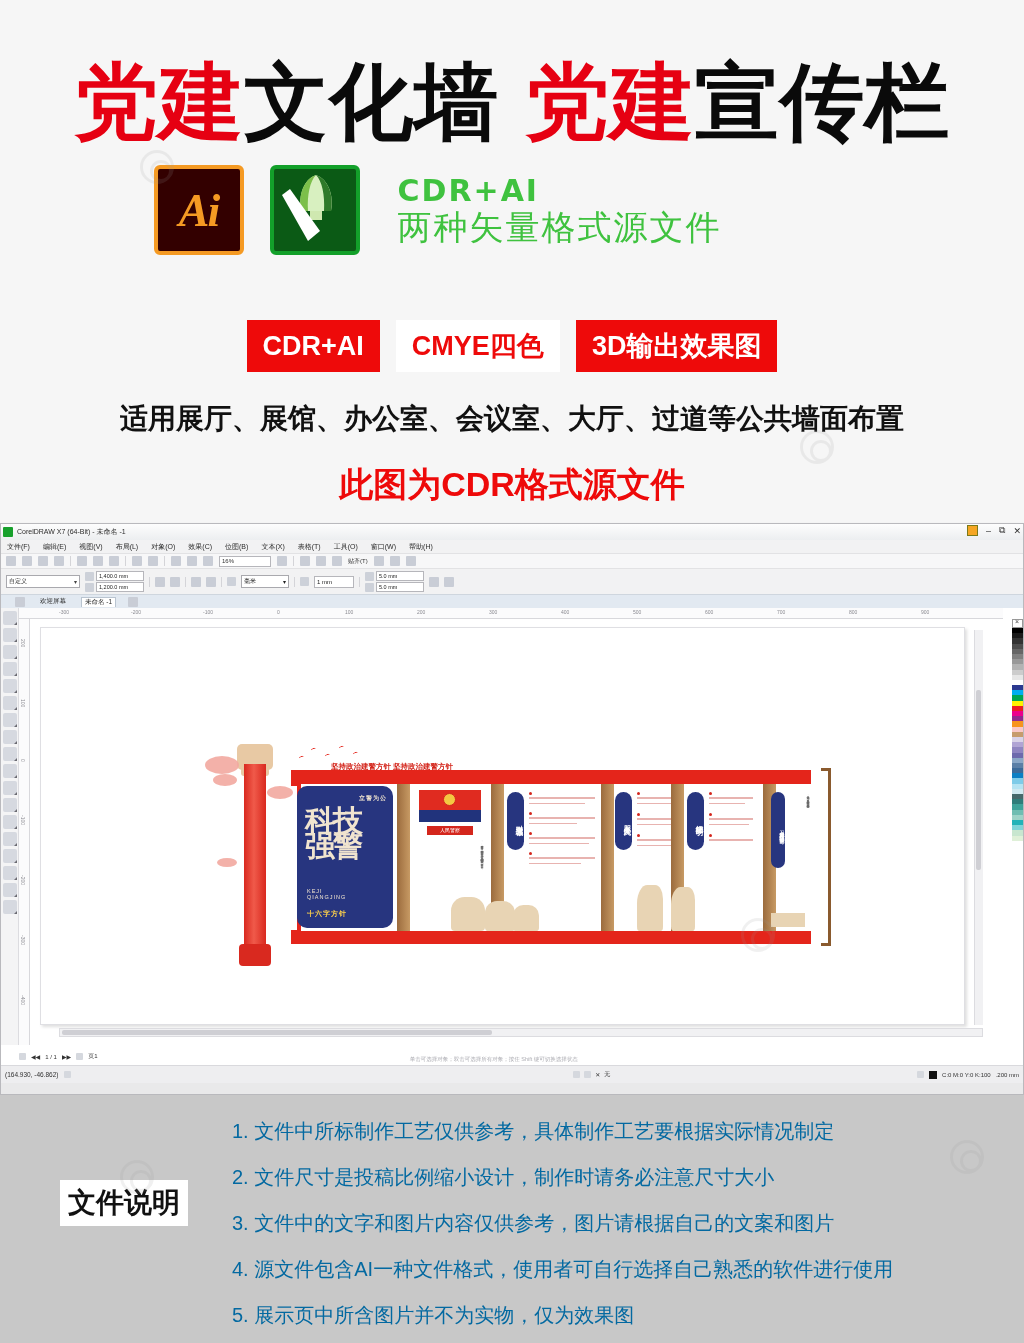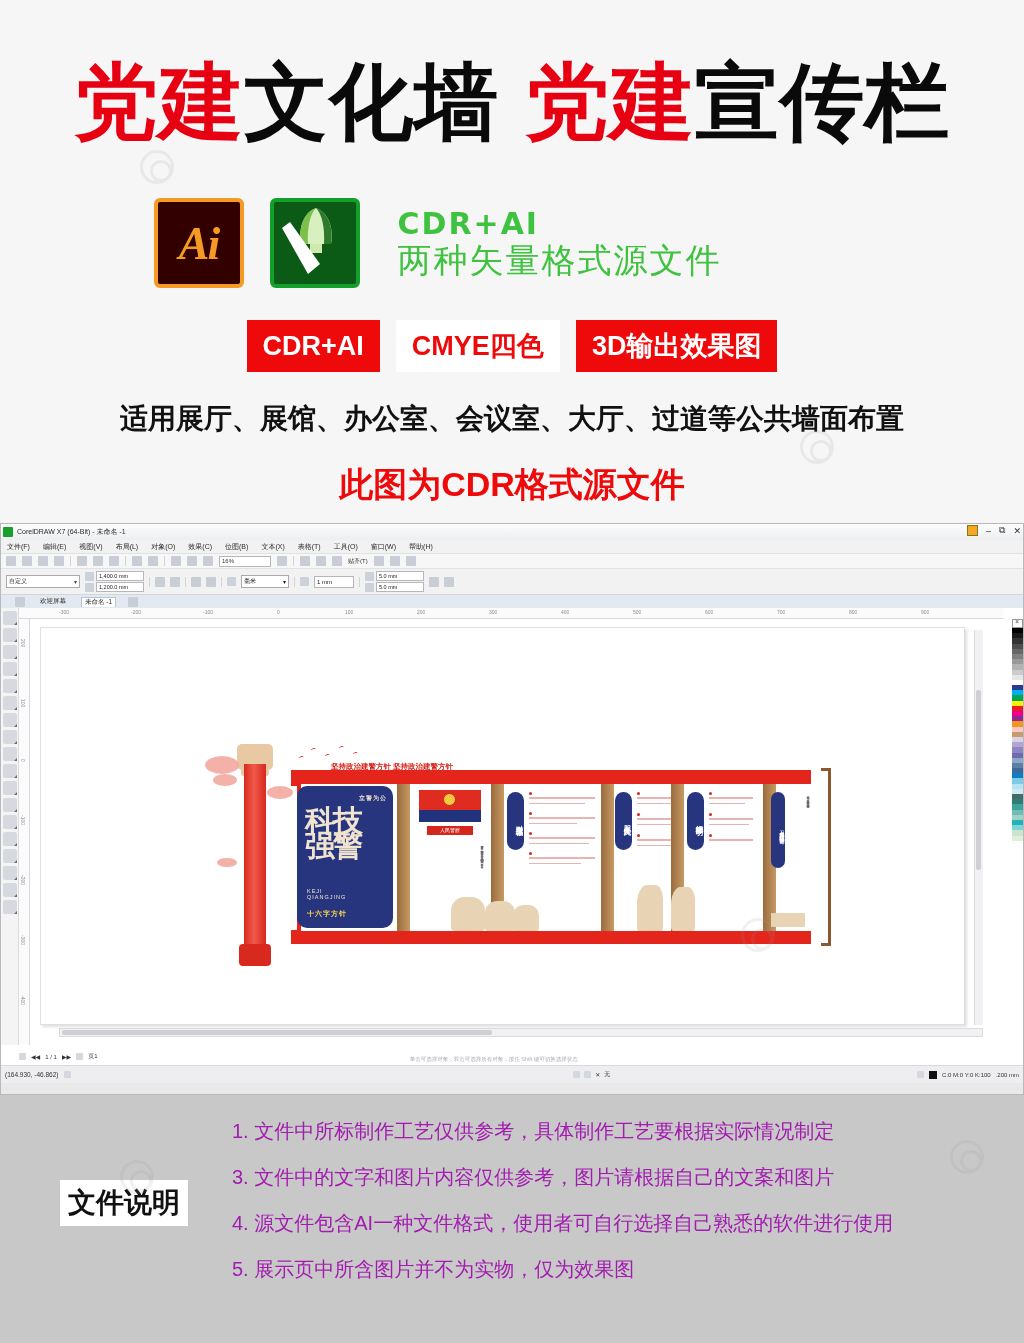--- a/index.html
+++ b/index.html
@@ -18,21 +18,21 @@
     position:absolute; left:0; top:48px; width:1024px; height:110px;
     display:flex; align-items:center; justify-content:center;
     font-size:84px; font-weight:bold; letter-spacing:1px; white-space:nowrap;
     font-family:"DejaVu Sans","Liberation Sans",sans-serif;
   }
   .t-red { color:#e60012; }
   .t-blk { color:#0a0a0a; }
   .t-gap { display:inline-block; width:26px; }
 
   
-  #logo-row { position:absolute; left:0; top:193px; width:875px; height:100px; display:flex; align-items:center; justify-content:center; }
+  #logo-row { position:absolute; left:0; top:160px; width:875px; height:100px; display:flex; align-items:center; justify-content:center; }
   #ai-icon {
     width:90px; height:90px; background:#330000; border:4px solid #f59a23;
     border-radius:6px; display:flex; align-items:center; justify-content:center;
     color:#f59a23; font-size:46px; font-weight:bold; font-style:italic;
     font-family:"Liberation Serif","DejaVu Serif",serif; letter-spacing:-2px;
   }
   #cdr-icon {
     width:90px; height:90px; background:#0b5a15; border:4px solid #13a02a;
     border-radius:6px; margin-left:26px; position:relative; overflow:hidden;
   }
@@ -151,21 +151,21 @@
   #status-mid { position:absolute; left:56%; display:flex; align-items:center; gap:4px; font-size:6px; color:#333; }
   #hint { position:absolute; left:40%; top:-10px; font-size:5.5px; color:#aeaeb4; white-space:nowrap; }
 
   
   #footer { position:absolute; left:0; top:1095px; width:1024px; height:248px; background:#c8c8c8; }
   #notes-label {
     position:absolute; left:60px; top:1180px; width:128px; height:46px; background:#fff;
     display:flex; align-items:center; justify-content:center; font-size:28px; font-weight:bold; color:#111;
   }
   #notes { position:absolute; left:232px; top:1118px; width:770px; }
-  .note { font-size:20px; color:#a21caf; margin-bottom:19px; white-space:nowrap; font-weight:500; }
+  .note { font-size:20px; color:#0369a1; margin-bottom:19px; white-space:nowrap; font-weight:500; }
 </style>
 </head>
 <body>
 
 <div id="promo-top">
   <div id="title-row">
     <span class="t-red">党建</span>
       <span class="t-blk">文化墙</span>
       <span class="t-gap"></span>
       <span class="t-red">党建</span>
@@ -566,20 +566,21 @@
       <span>C:0 M:0 Y:0 K:100</span>
       <span>.200 mm</span>
     </div>
   </div>
 </div>
 
 <div id="footer"></div>
 <div id="notes-label">文件说明</div>
 <div id="notes">
   <div class="note">1. 文件中所标制作工艺仅供参考，具体制作工艺要根据实际情况制定</div>
+  <div class="note">2. 文件尺寸是投稿比例缩小设计，制作时请务必注意尺寸大小</div>
   <div class="note">3. 文件中的文字和图片内容仅供参考，图片请根据自己的文案和图片</div>
   <div class="note">4. 源文件包含AI一种文件格式，使用者可自行选择自己熟悉的软件进行使用</div>
   <div class="note">5. 展示页中所含图片并不为实物，仅为效果图</div>
 </div>
 <div class="wm" style="left:120px; top:1160px;">
     <div class="ring"></div>
   </div>
 <div class="wm" style="left:950px; top:1140px;">
     <div class="ring"></div>
   </div>

